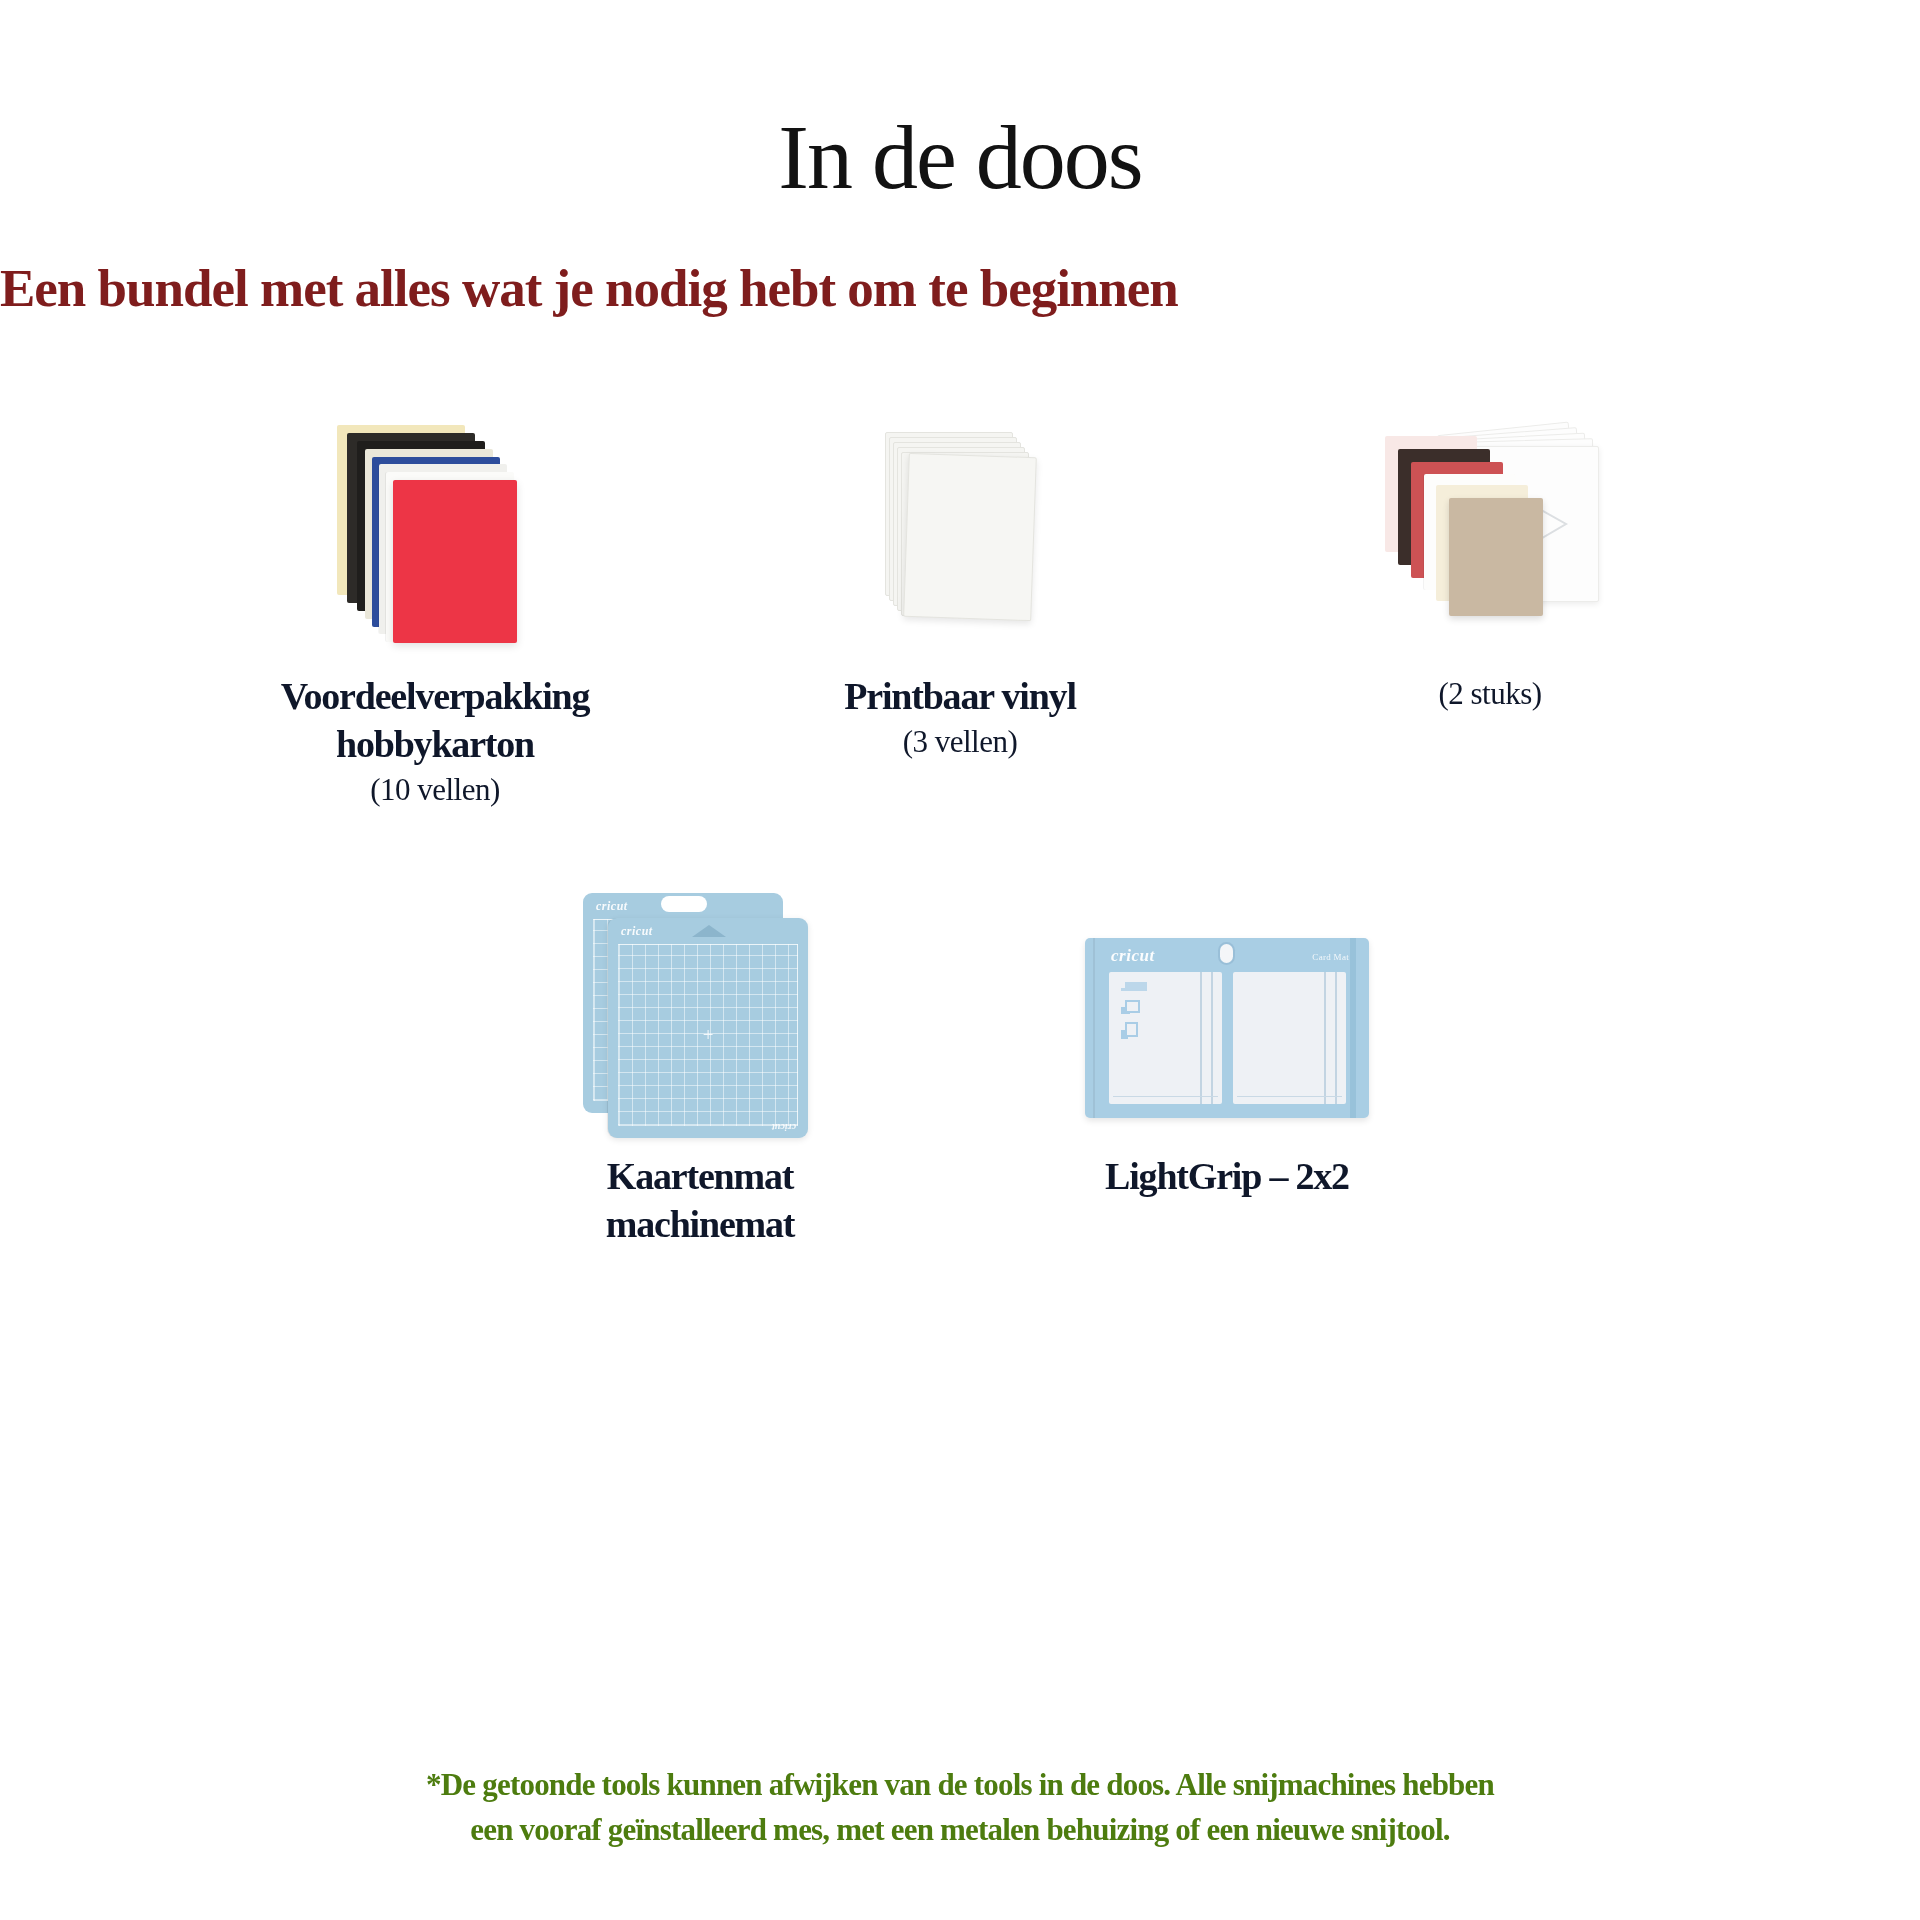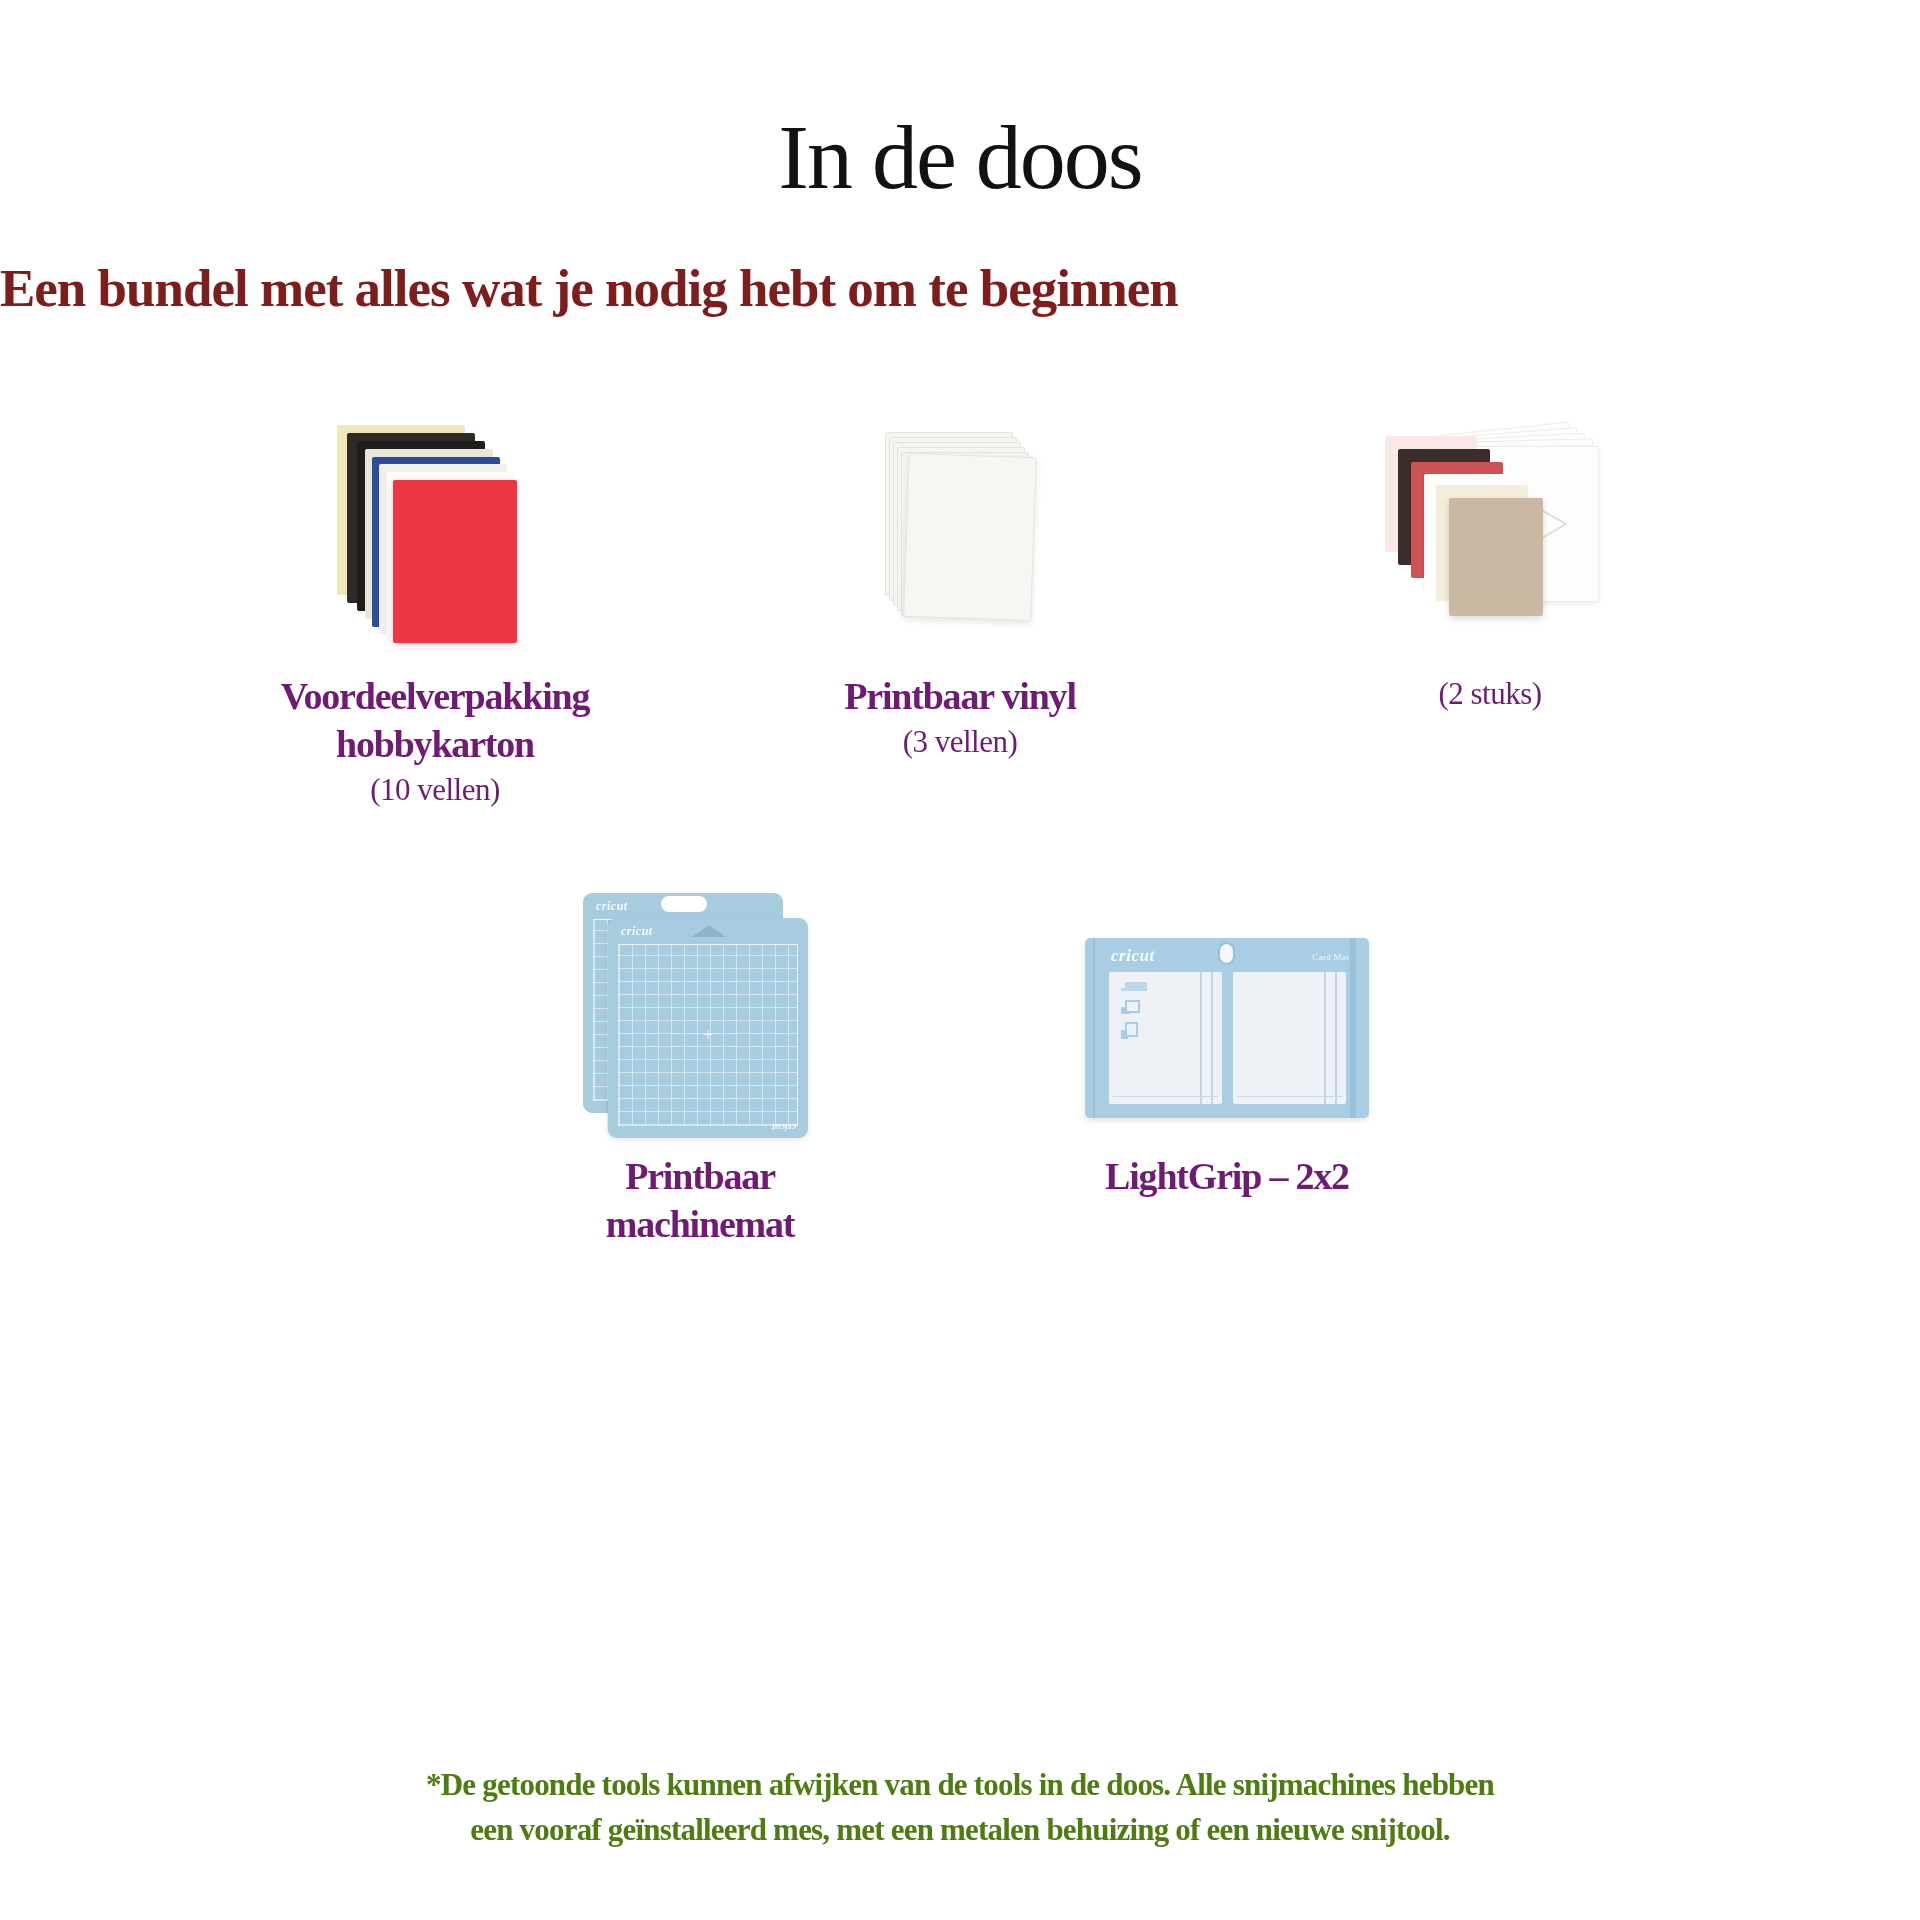--- a/index.html
+++ b/index.html
@@ -9,21 +9,21 @@
   }
   h1,h2{margin:0;}
   .title{
     position:absolute;left:0;right:0;top:104px;text-align:center;
     font-size:92px;font-weight:500;letter-spacing:-2px;color:#121212;
   }
   .subtitle{
     position:absolute;left:0;right:0;top:258px;text-align:left;
     font-size:53px;font-weight:600;letter-spacing:-1px;color:#7f1d1d;
   }
-  .label{position:absolute;text-align:center;color:#701a75;}
+  .label{position:absolute;text-align:center;color:#0f172a;}
   .pname{font-size:38px;font-weight:600;line-height:48px;letter-spacing:-1.2px;}
   .pqty{font-size:31px;font-weight:400;line-height:44px;letter-spacing:-0.5px;}
   .img{position:absolute;}
 
   
   .cardstock{left:330px;top:418px;width:205px;height:236px;}
   .sheet{position:absolute;width:128px;height:170px;border-radius:2px;}
   .s1{left:7px; top:7px; background:#f2e7bb;}
   .s2{left:17px;top:15px;background:#2d2b28;}
   .s3{left:27px;top:23px;background:#1f1e1c;}
@@ -183,21 +183,21 @@
     <div class="mat front">
       <span class="mat-logo">cricut</span>
       <div class="mat-arrow"></div>
       <div class="mat-grid">
         <span class="mat-cross">+</span>
       </div>
       <span class="mat-logo-flip">cricut</span>
     </div>
   </div>
   <div class="label" style="left:400px;top:1152px;width:600px;">
-    <div class="pname">Printbaar</div>
+    <div class="pname">Kaartenmat</div>
     <div class="pname">machinemat</div>
   </div>
 
   <div class="img cardmat">
     <span class="cm-logo">cricut</span>
     <span class="cm-title">Card Mat</span>
     <div class="cm-hole"></div>
     <div class="cm-strip-left"></div>
     <div class="cm-panel pl">
       <div class="cm-icons">

